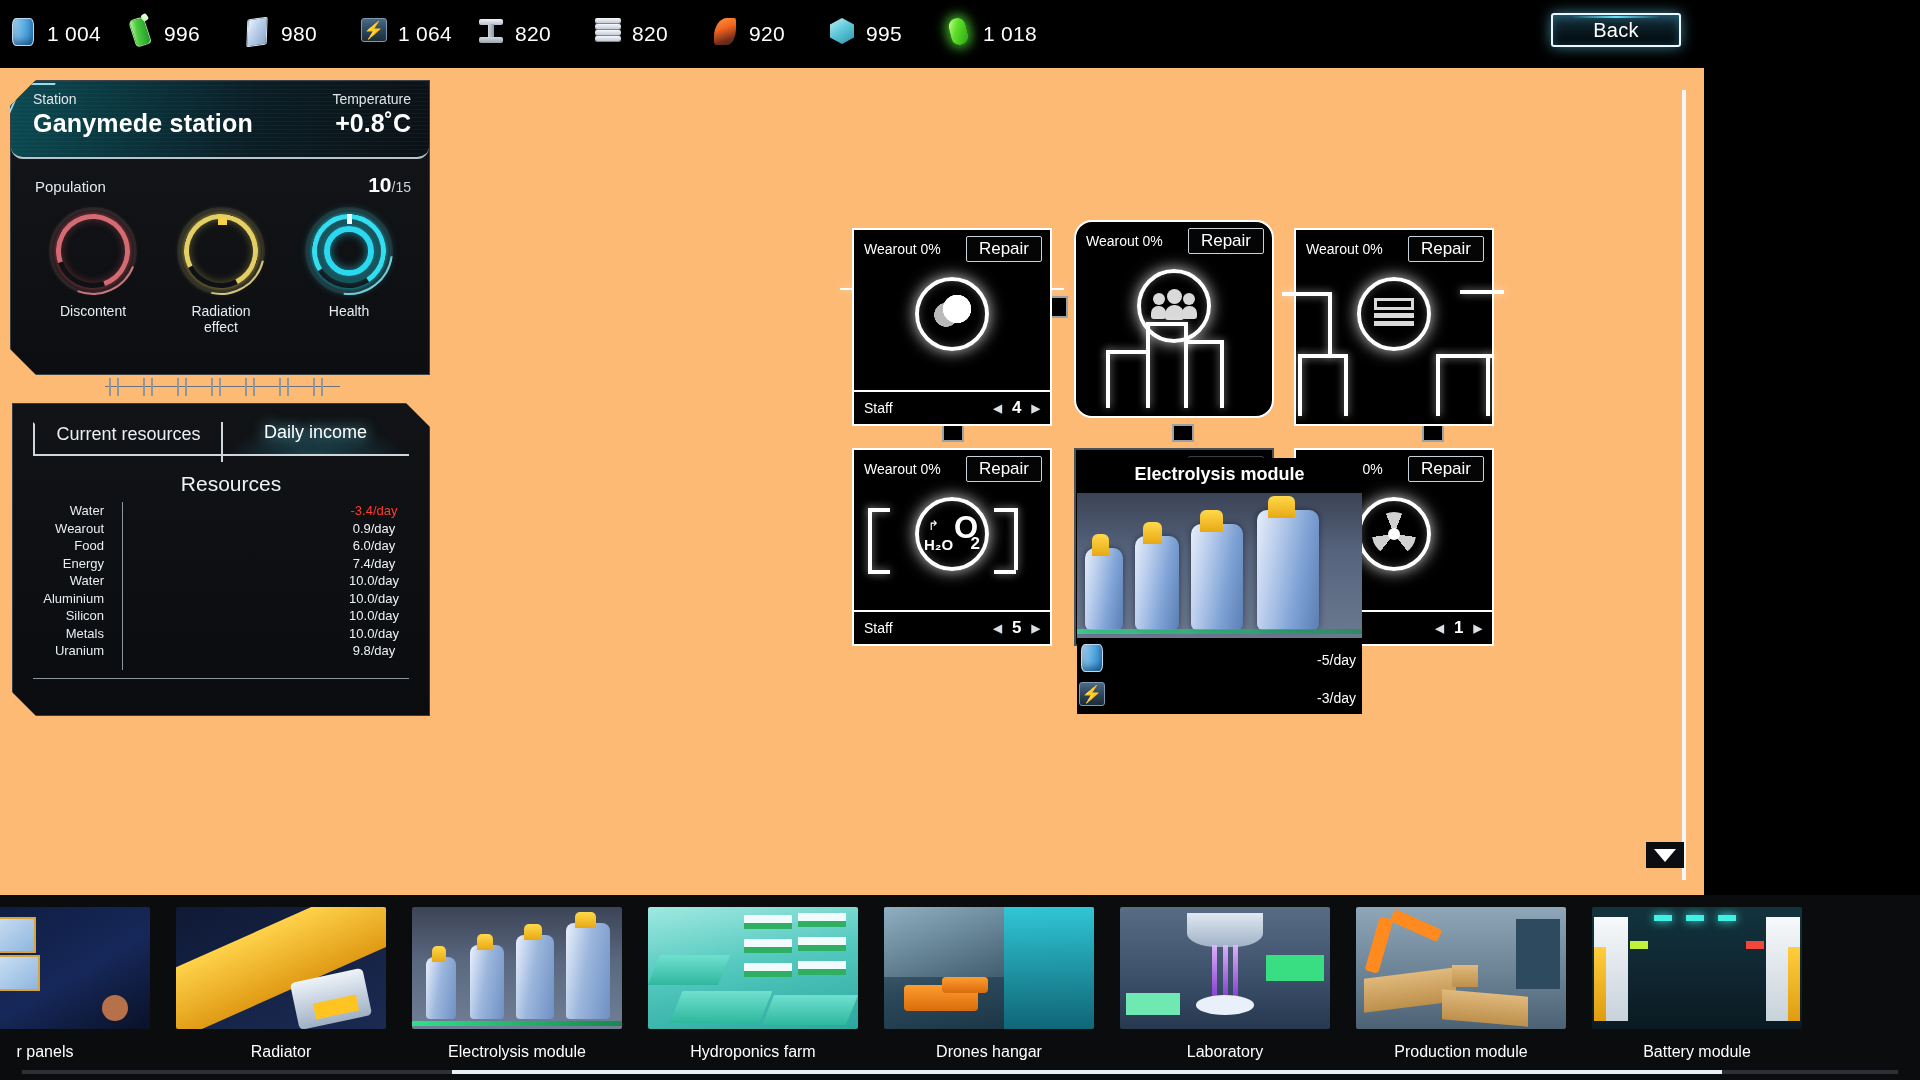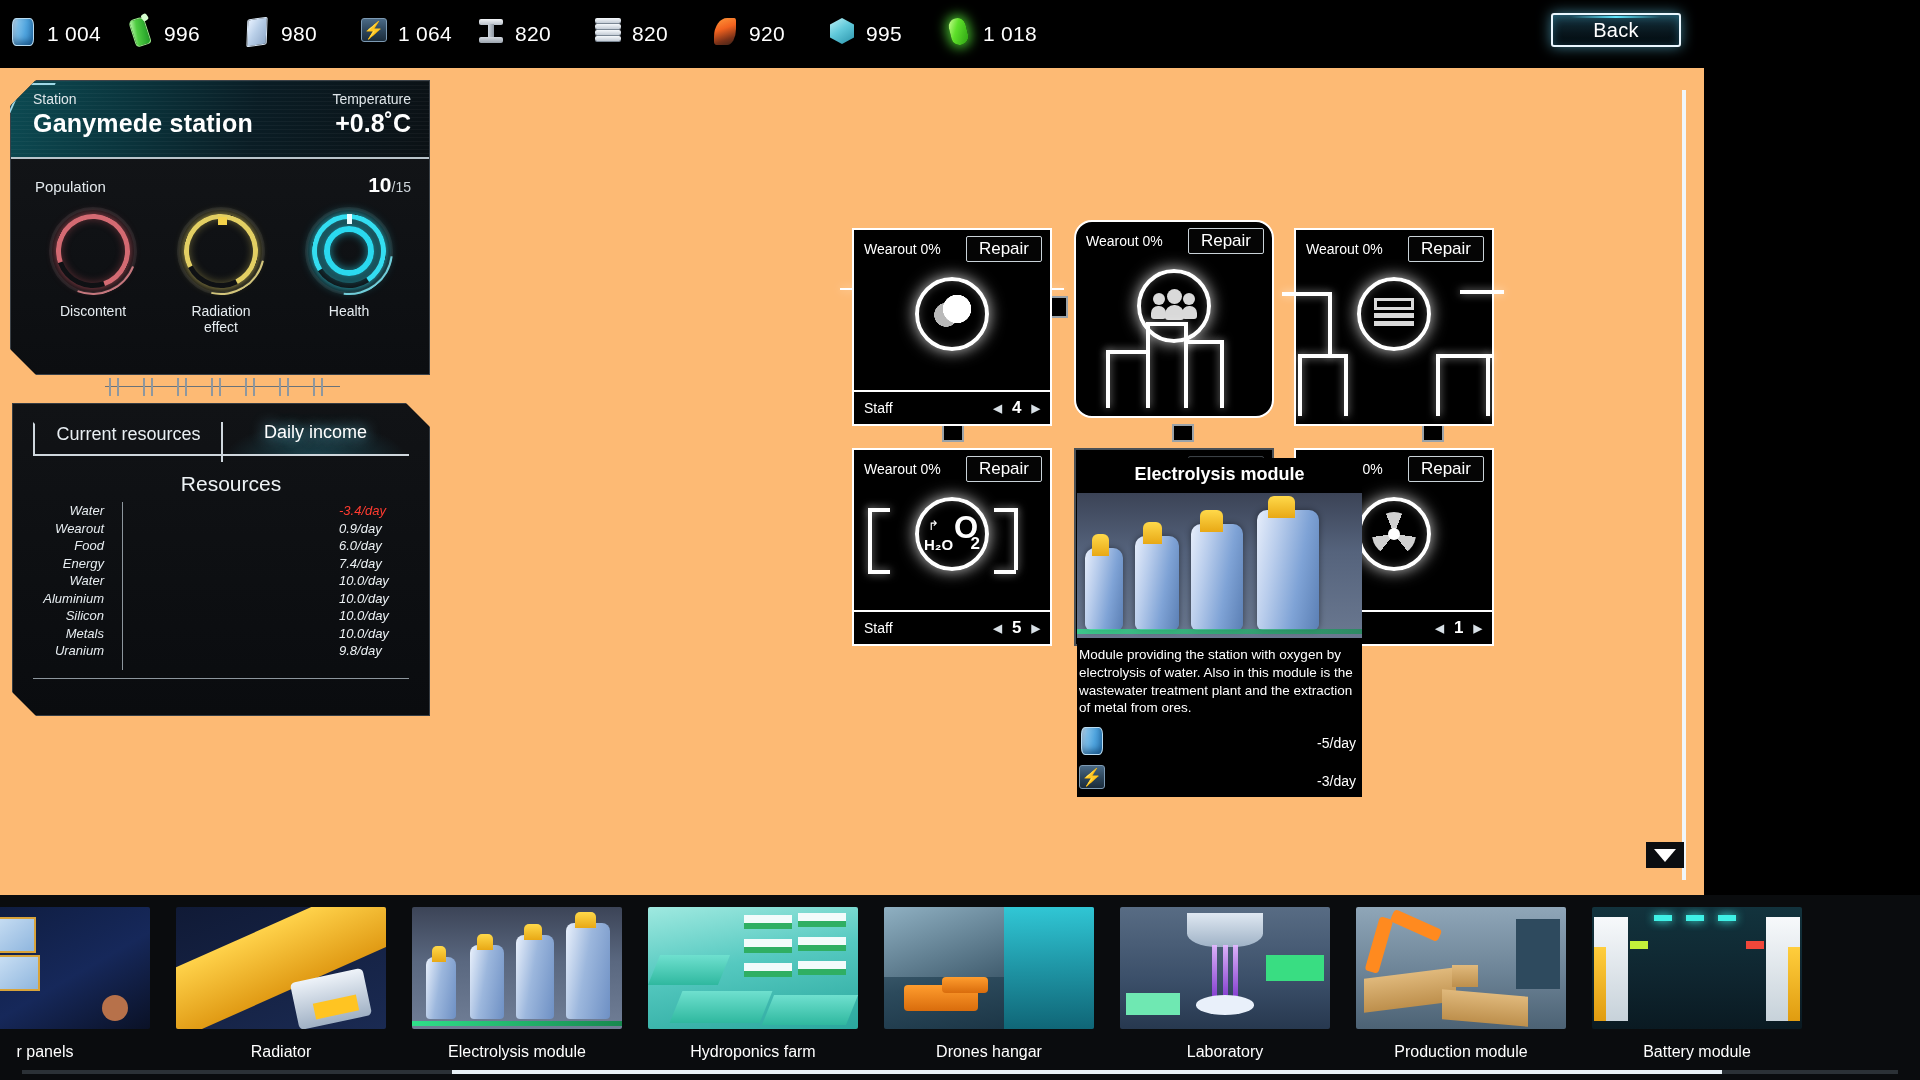--- a/index.html
+++ b/index.html
@@ -72,20 +72,21 @@
     background:linear-gradient(180deg,#141619 0%,#0c0e11 100%);
     border:1px solid #3b4147;
     clip-path:polygon(26px 0,100% 0,100% 100%,26px 100%,0 calc(100% - 26px),0 26px);
   }
   .station-head{
     position:relative; height:78px; padding:10px 18px 0 22px;
     background:
       repeating-linear-gradient(180deg, rgba(255,255,255,.035) 0 1px, transparent 1px 4px),
       linear-gradient(100deg,#0c4a52 0%,#0a353d 28%,#0a1d25 58%,#0b1115 100%);
     border-bottom:2px solid #b9c4cb;
+    border-radius:12px;
   }
   .station-head .corner{position:absolute;left:4px;top:2px;width:34px;height:30px;
     border-top:2px solid #9fd8e6;border-left:2px solid #9fd8e6;transform:skewX(-24deg);}
   .lbl-sm{font-size:14px;color:#dfe6ea;font-weight:400;}
   .station-name{font-size:25px;font-weight:bold;color:#fff;margin-top:2px;letter-spacing:.2px;}
   .temp-box{position:absolute;right:18px;top:10px;text-align:right;}
   .temp-val{font-size:25px;font-weight:bold;color:#fff;margin-top:2px;}
 
   .station-body{padding:14px 18px 0 24px;}
   .srow{display:flex;justify-content:space-between;align-items:baseline;margin-bottom:10px;}
@@ -127,25 +128,25 @@
   .tabs{display:flex;margin:18px 20px 0 20px;position:relative;}
   .tab{flex:1;text-align:center;font-size:18px;padding-bottom:9px;color:#e9eff3;cursor:pointer;
        border-bottom:2px solid #cfd7dd;}
   .tab.active{color:#fff;text-shadow:0 0 14px rgba(120,230,255,.95);
        background:radial-gradient(ellipse at 50% 120%, rgba(60,190,220,.30), transparent 70%);}
   .tab.first{border-left:2px solid #cfd7dd;border-top:2px solid transparent;}
   .tab.first:after{content:"";position:absolute;left:50%;top:0;width:2px;height:40px;background:#cfd7dd;}
 
   .res-title{font-size:21px;color:#eef3f6;margin:16px 0 6px 20px;text-align:center;}
   .res-list{margin:0 20px 0 20px;position:relative;}
-  .res-line{display:flex;align-items:center;height:17.5px;font-size:13px;font-style:italic;}
+  .res-line{display:flex;align-items:center;height:17.5px;font-size:13px;}
   .res-line .nm{width:80px;text-align:right;padding-right:9px;color:#e7edf1;font-size:13px;}
   .res-line .track{flex:1;height:11px;position:relative;}
   .res-line .fill{height:11px;background:linear-gradient(90deg,#0d3b42 0%,#13808f 55%,#2fd4e6 100%);}
-  .res-line .rate{width:70px;text-align:left;font-size:13px;color:#edf2f5;}
+  .res-line .rate{width:70px;text-align:center;font-size:13px;color:#edf2f5;}
   .res-line .rate.neg{color:#ff3b30;}
   .vline{position:absolute;left:89px;top:0;bottom:-10px;width:1px;background:#8d969d;}
   .hline{position:absolute;left:20px;right:20px;bottom:36px;height:1px;background:#8d969d;}
 
   
   .grid{position:absolute;left:852px;top:228px;}
   .mcard{position:absolute;width:200px;height:198px;border:2px solid #fff;background:#000;}
   .mcard.round{border-radius:18px;}
   .m-top{position:absolute;top:0;left:0;right:0;height:38px;display:flex;align-items:center;
          justify-content:space-between;padding:0 8px 0 10px;}
@@ -581,21 +582,20 @@
           <div class="cap"></div>
         </div>
       <div class="tank" style="left:114px;width:52px;height:106px;">
           <div class="cap"></div>
         </div>
       <div class="tank" style="left:180px;width:62px;height:120px;">
           <div class="cap"></div>
         </div>
       <div class="tt-floor"></div>
     </div>
-    <div class="tt-desc">Module providing the station with oxygen by electrolysis of water. Also in this module is the wastewater treatment plant and the extraction of metal from ores.</div>
     <div class="tt-row">
       <span class="res-ico">
           <span class="ico-water" style="display:block"></span>
         </span>
       <span class="val">-5/day</span>
     </div>
     <div class="tt-row">
       <span class="res-ico">
           <span class="ico-energy" style="display:flex">⚡</span>
         </span>

